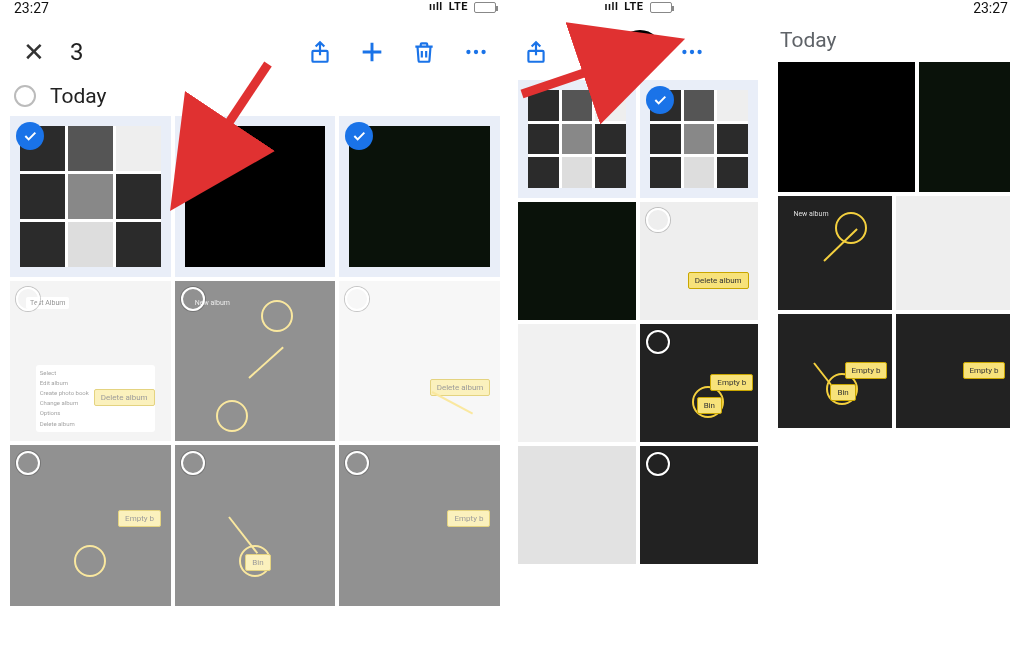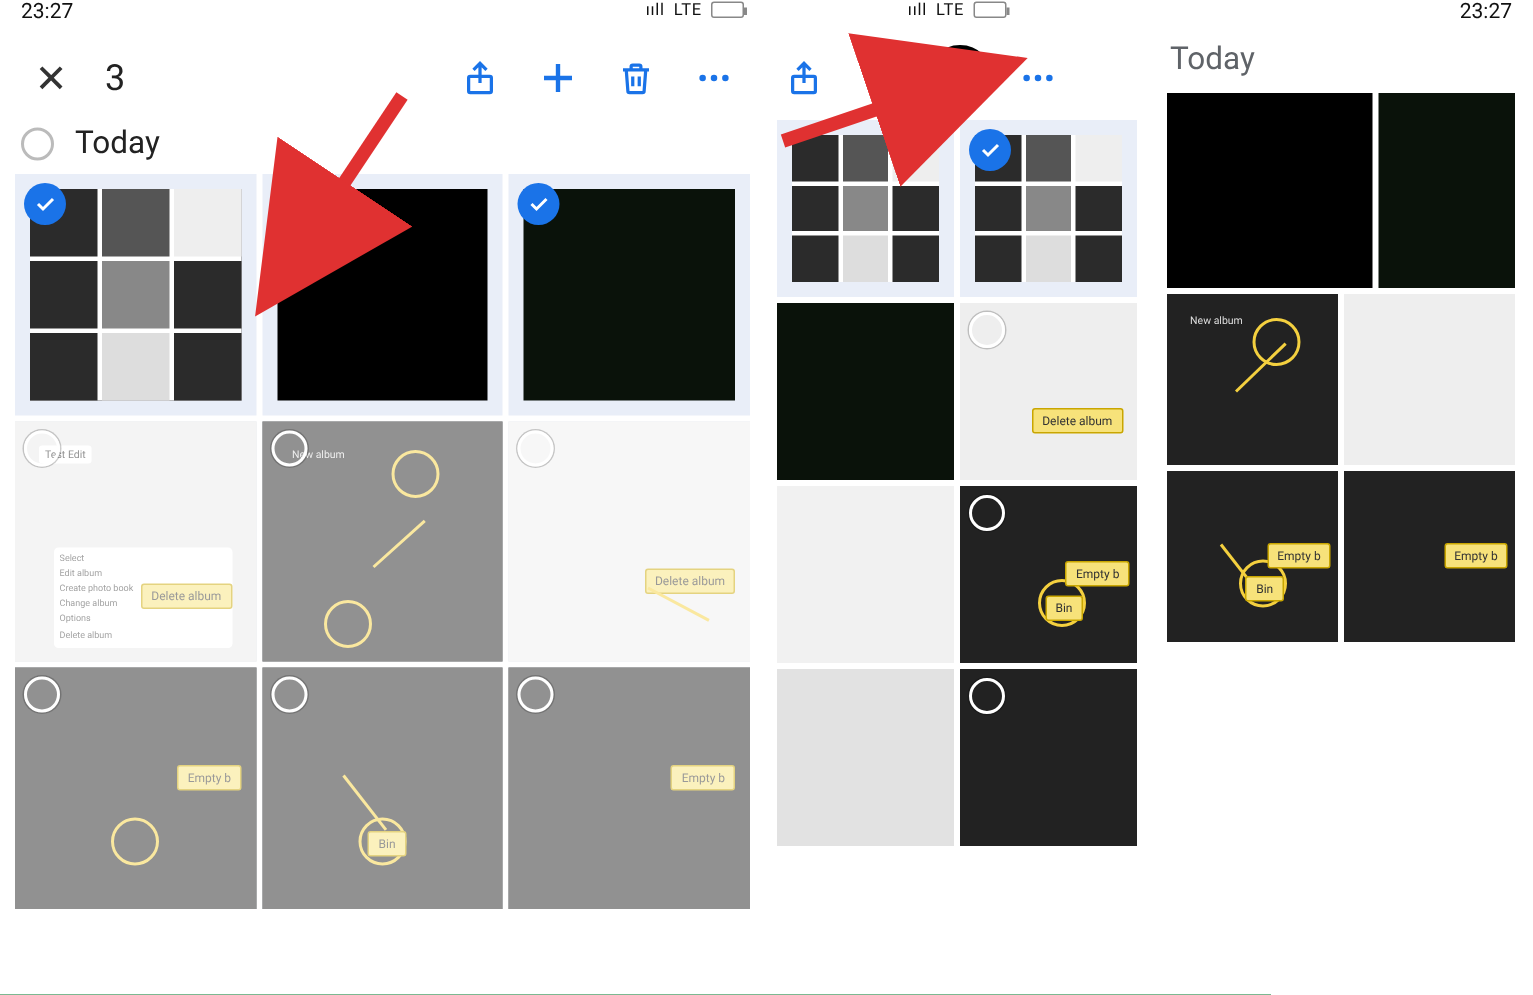--- a/index.html
+++ b/index.html
@@ -1,24 +1,24 @@
 <!DOCTYPE html>
 <html><head>
 <meta charset="utf-8">
 <style>
   * { box-sizing: border-box; }
   html, body { margin:0; padding:0; font-family: -apple-system, Roboto, Arial, sans-serif; }
-  .stage { position:relative; width:1022px; height:663px; background:#15803d; overflow:hidden; }
+  .stage { position:relative; width:1022px; height:663px; background:#14b8a6; overflow:hidden; }
   .screen { position:absolute; top:0; bottom:0; background:#fff; }
   .s1 { left:0;   width:510px; }
   .s2 { left:510px; width:256px; }
   .s3 { left:766px; width:256px; }
   
   .status { height:24px; display:flex; align-items:flex-start; justify-content:space-between; padding:0 14px; font-size:14px; color:#111; }
-  .status-r { display:flex; align-items:center; gap:6px; font-size:11px; letter-spacing:.5px; }
+  .status-r { display:flex; align-items:flex-end; gap:6px; font-size:11px; letter-spacing:.5px;font-weight:bold; }
   .batt { width:22px; height:11px; border:1px solid #888; border-radius:2px; position:relative; }
   .batt::after { content:""; position:absolute; right:-3px; top:3px; width:2px; height:5px; background:#888; }
   
   .actionbar { height:56px; display:flex; align-items:center; padding:0 12px; gap:8px; }
   .actionbar .count { font-size:24px; color:#222; margin-left:6px; margin-right:auto; }
   .icon-btn { width:44px; height:44px; display:flex; align-items:center; justify-content:center; border-radius:50%; cursor:pointer; }
   .close-x { font-size:26px; color:#333; }
   svg { display:block; }
   .sel-head { display:flex; align-items:center; gap:14px; padding:4px 14px 8px; }
   .ring-big { width:22px; height:22px; border:2px solid #bbb; border-radius:50%; }
@@ -152,21 +152,21 @@
         <div class="inner" style="background:#0a120a"></div>
         <div class="check">
             <svg width="16" height="16" viewBox="0 0 24 24" fill="none" stroke-width="3">
               <path d="M5 12l5 5L20 7"></path>
             </svg>
           </div>
       </div>
 
       <div class="cell plain faint dimov">
         <div class="inner" style="background:#e8e8e8">
-          <span class="pill">Test Edit</span>
+          <span class="pill">Test Album</span>
           <div class="menu">
             <div>Select</div>
               <div>Edit album</div>
             <div>Create photo book</div>
               <div>Change album</div>
             <div>Options</div>
               <div>Delete album</div>
           </div>
           <span class="tag" style="right:10%; bottom:22%;">Delete album</span>
         </div>

